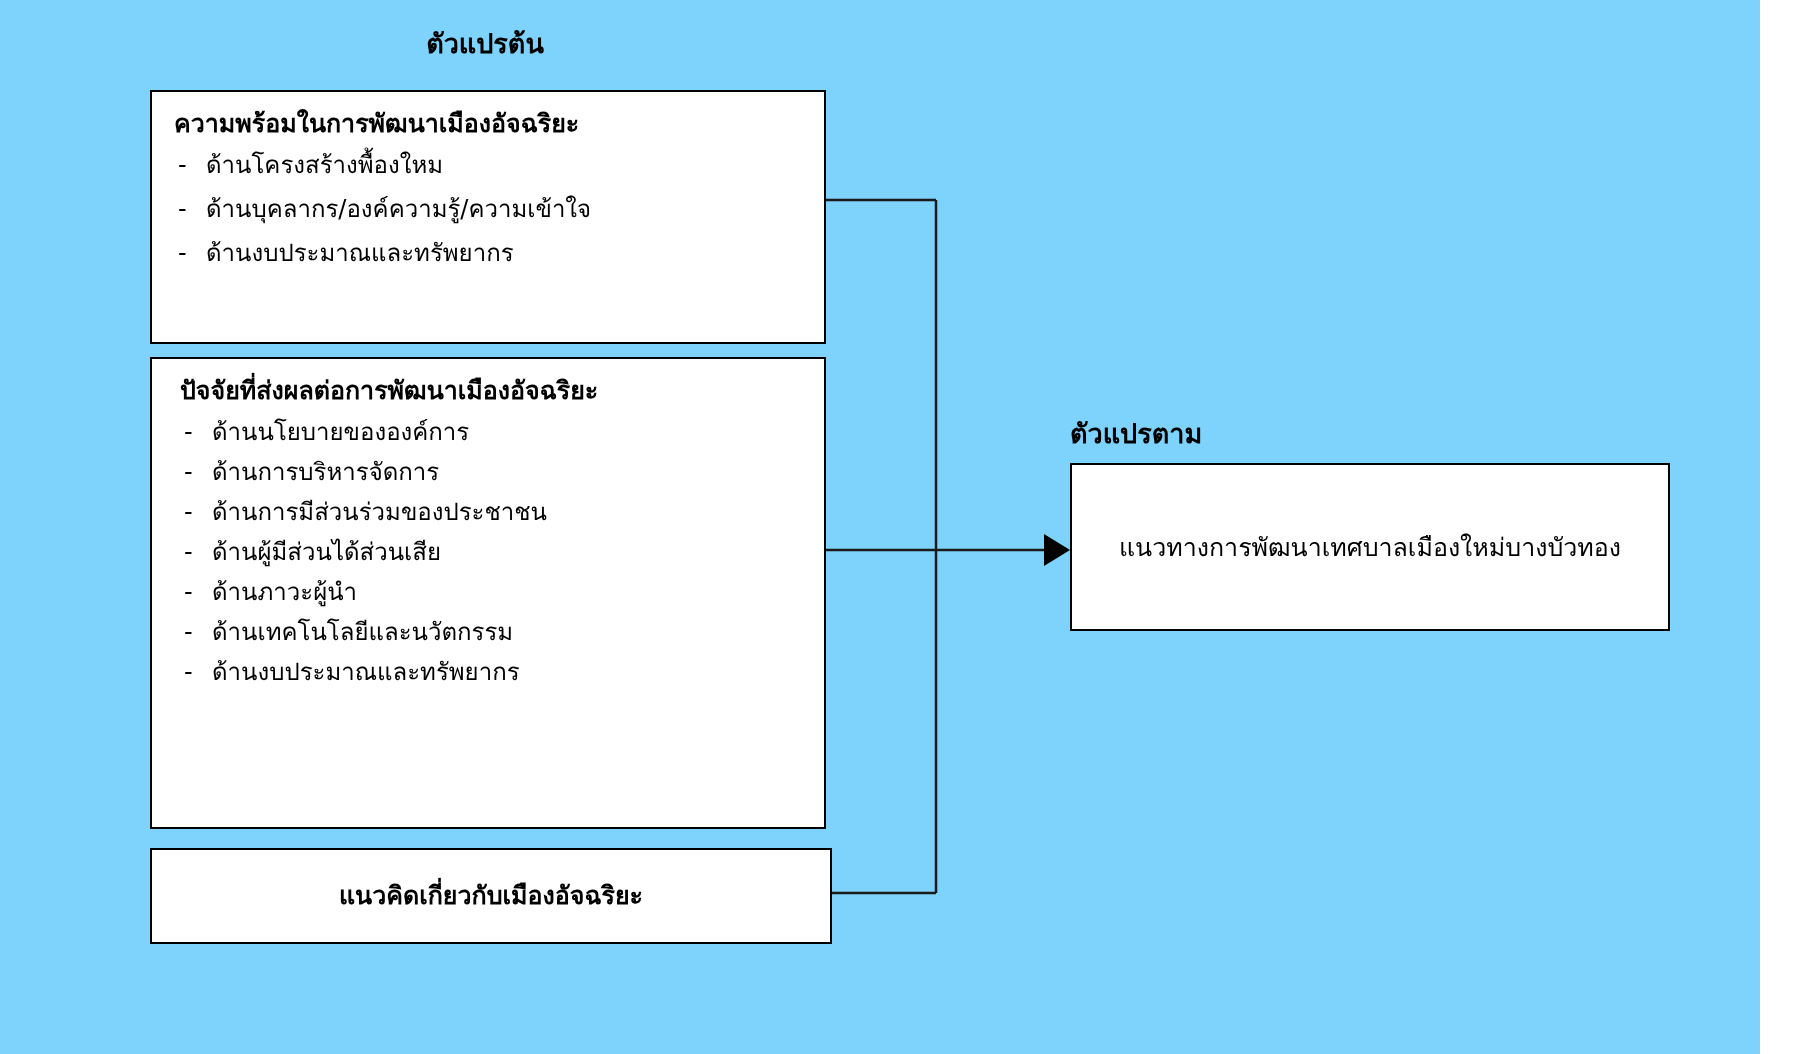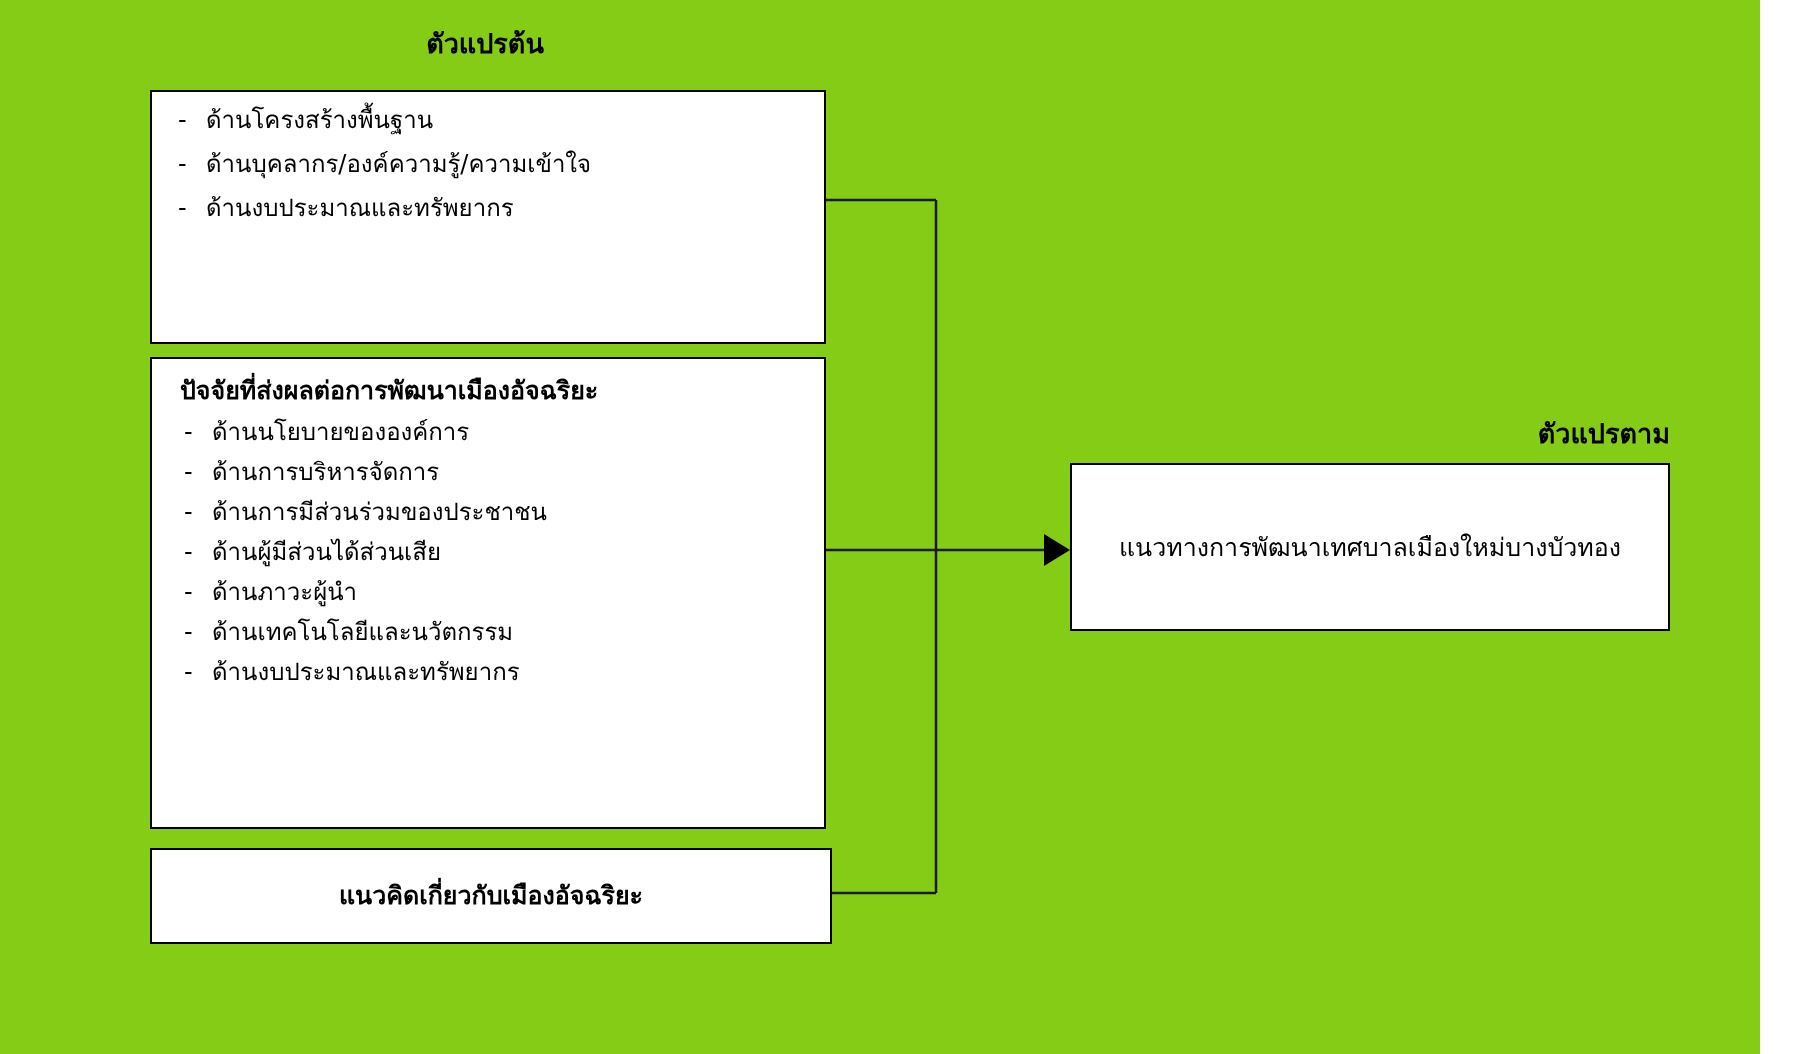--- a/index.html
+++ b/index.html
@@ -10,21 +10,21 @@
   }
   body {
     font-family: "DejaVu Sans", "Liberation Sans", sans-serif;
     color: #000000;
   }
 
   #canvas {
     position: relative;
     width: 1760px;
     height: 1054px;
-    background: #84cc16;
+    background: #7dd3fc;
     overflow: hidden;
   }
 
   
   .col-heading {
     position: absolute;
     font-weight: bold;
     font-size: 27px;
     line-height: 1.2;
     white-space: nowrap;
@@ -33,21 +33,21 @@
   #heading-independent {
     left: 150px;
     top: 28px;
     width: 670px;
     text-align: center;
   }
   #heading-dependent {
     left: 1070px;
     top: 418px;
     width: 600px;
-    text-align: right;
+    text-align: left;
   }
 
   
   .box {
     position: absolute;
     border: 2.5px solid #000000;
     background: #ffffff;
     box-sizing: border-box;
   }
 
@@ -160,24 +160,25 @@
     <line x1="832" y1="893" x2="936" y2="893" stroke="#1a1a1a" stroke-width="2.5"></line>
 
     <line x1="936" y1="200" x2="936" y2="893" stroke="#1a1a1a" stroke-width="2.5"></line>
 
     <line x1="936" y1="550" x2="1053" y2="550" stroke="#1a1a1a" stroke-width="2.5"></line>
 
     <polygon points="1044,534 1070,550 1044,566" fill="#000000"></polygon>
   </svg>
 
   <div class="box" id="box-readiness">
+    <div class="box-title">ความพร้อมในการพัฒนาเมืองอัจฉริยะ</div>
     <ul class="bullet-list">
       <li class="bullet-item">
         <span class="dash">-</span>
-        <span>ด้านโครงสร้างพื้นฐาน</span>
+        <span>ด้านโครงสร้างพื้องใหม</span>
       </li>
       <li class="bullet-item">
         <span class="dash">-</span>
         <span>ด้านบุคลากร/องค์ความรู้/ความเข้าใจ</span>
       </li>
       <li class="bullet-item">
         <span class="dash">-</span>
         <span>ด้านงบประมาณและทรัพยากร</span>
       </li>
     </ul>

